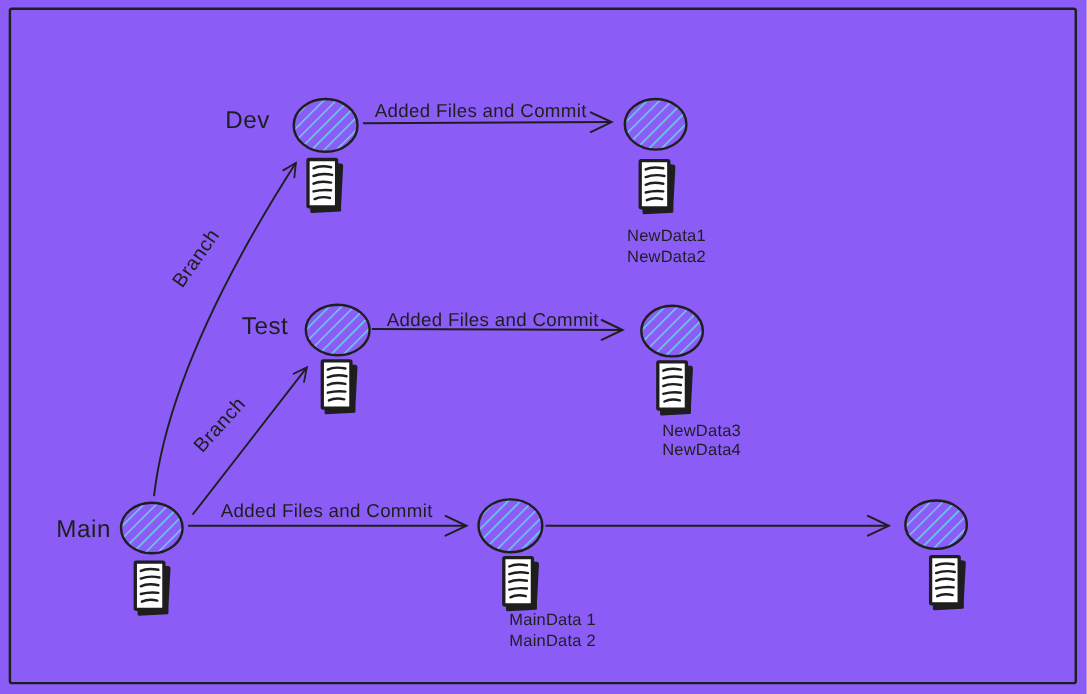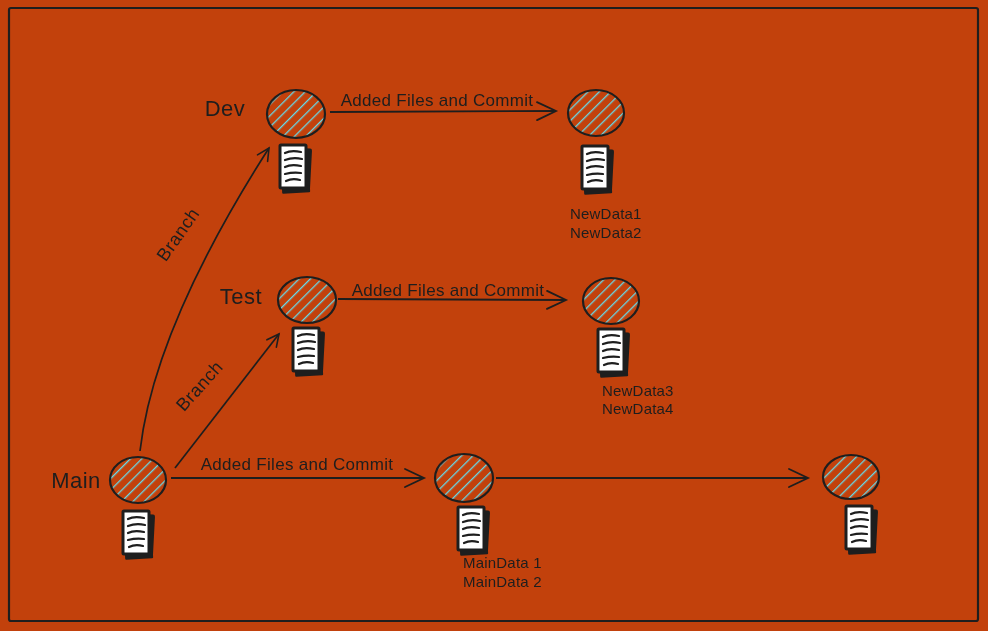--- a/index.html
+++ b/index.html
@@ -8,21 +8,21 @@
     background: #ffffff;
     width: 988px;
     height: 631px;
     overflow: hidden;
     font-family: "Liberation Sans", sans-serif;
   }
   .stage {
     position: relative;
     width: 988px;
     height: 631px;
-    background: #c2410c;
+    background: #8b5cf6;
   }
   svg text {
     font-family: "Liberation Sans", sans-serif;
     fill: #1e1e1e;
   }
   .node-label  { font-size: 22px; letter-spacing: 0.5px; }
   .edge-label  { font-size: 17px; letter-spacing: 0.3px; }
   .branch-label{ font-size: 18px; letter-spacing: 0.5px; }
   .data-label  { font-size: 15px; letter-spacing: 0.2px; }
   .sketch-line { stroke: #1e1e1e; fill: none; }

